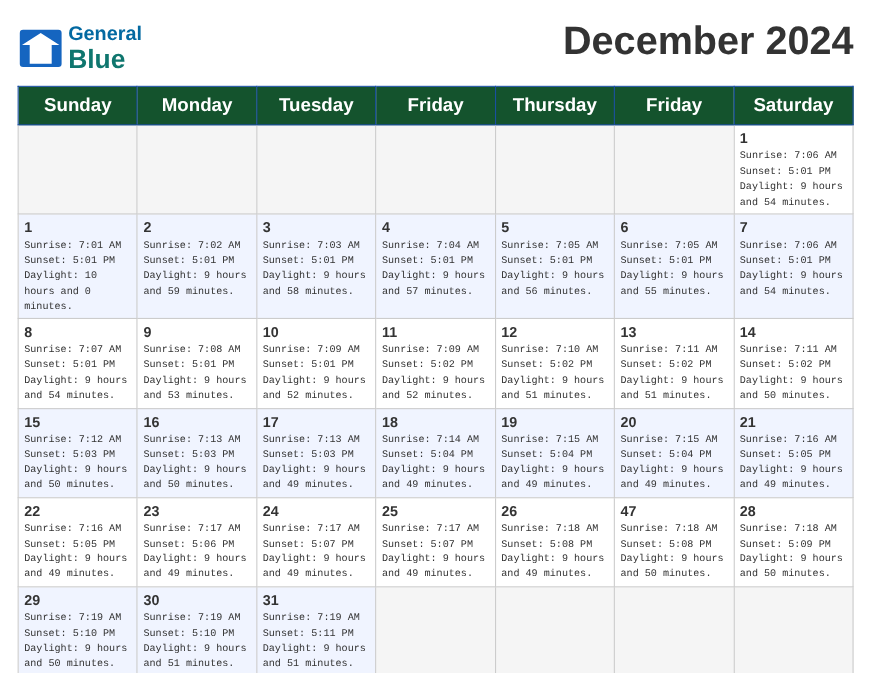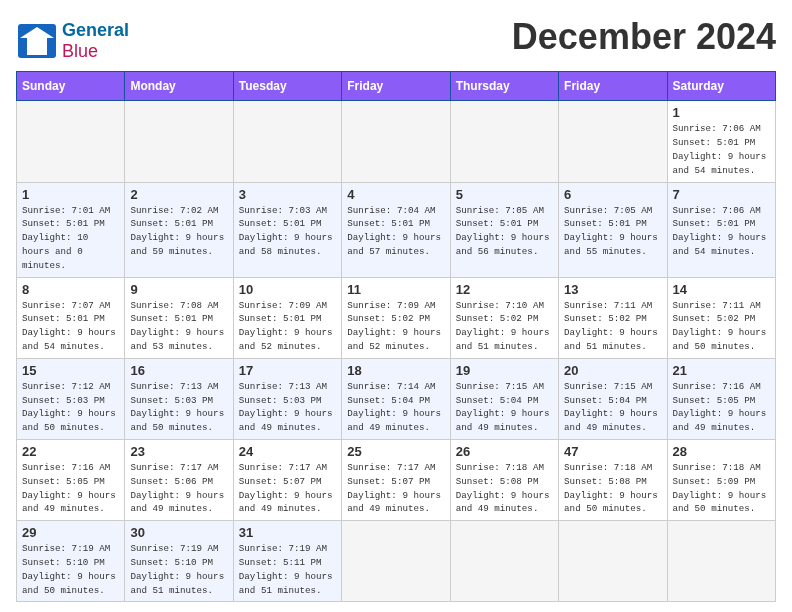--- a/index.html
+++ b/index.html
@@ -30,26 +30,26 @@
     }
     .location-title {
       font-size: 16px;
       color: #555;
     }
     table {
       width: 100%;
       border-collapse: collapse;
     }
     th {
-      background-color: #8b5cf6;
+      background-color: #14532d;
       color: #fff;
-      font-size: 12px;
+      font-size: 17px;
       font-weight: bold;
       padding: 7px 5px;
-      text-align: left;
+      text-align: center;
       border: 1px solid #1a4fa0;
     }
     td {
       border: 1px solid #ccc;
       vertical-align: top;
       padding: 4px 5px;
       font-size: 9.5px;
       color: #333;
       min-height: 80px;
       width: 14.28%;
@@ -80,21 +80,21 @@
 
 <div class="header-section">
   <div class="logo">
     <div style="display:flex;align-items:center;gap:4px;">
       <svg width="42" height="38" viewBox="0 0 42 38">
         <rect x="2" y="2" width="38" height="34" rx="3" fill="#1565c0"></rect>
         <polygon points="21,5 38,16 31,16 31,33 11,33 11,16 4,16" fill="white"></polygon>
       </svg>
       <div style="line-height:1.15;">
         <div style="font-size:18px;font-weight:bold;color:#0369a1;">General</div>
-        <div style="font-size:18px;font-weight:normal;color:#be185d;">Blue</div>
+        <div style="font-size:24px;font-weight:bold;color:#0f766e;">Blue</div>
       </div>
     </div>
   </div>
   <div class="title-block">
     <div class="month-title">December 2024</div>
   </div>
 </div>
 
 <table>
   <thead>

